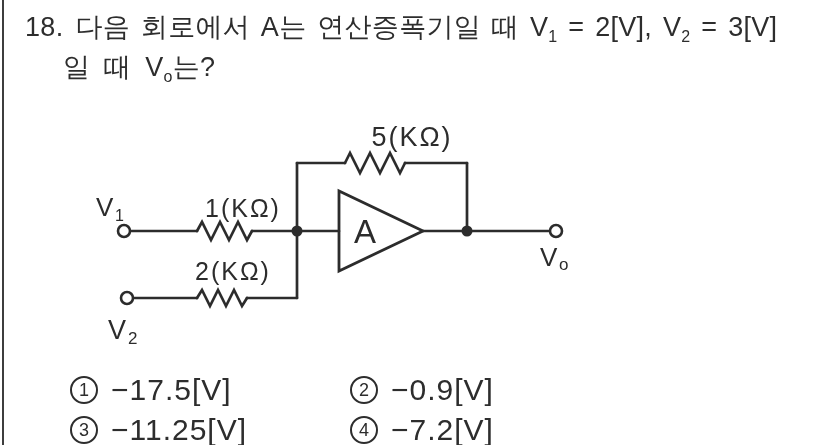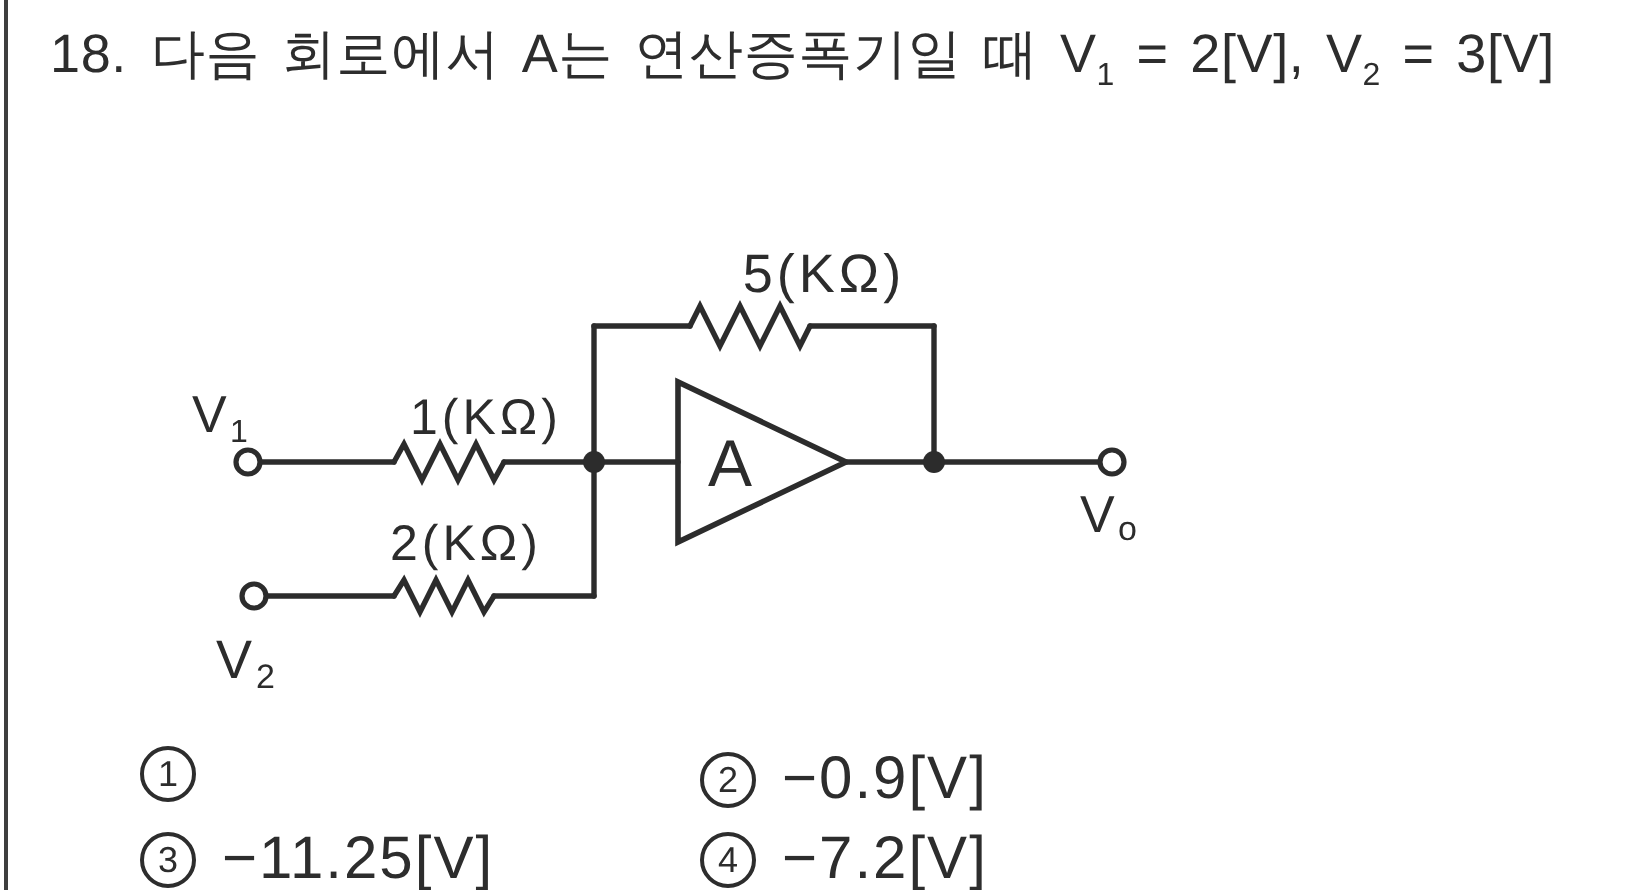--- a/index.html
+++ b/index.html
@@ -92,20 +92,23 @@
 </head>
 <body>
 
 <div class="page">
 
   <div class="border-left"></div>
 
   <div class="q-line1">
     <span class="q-num">18.</span><span>다음 회로에서 A는 연산증폭기일 때 V</span><sub class="qsub">1</sub><span> = 2[V], V</span><sub class="qsub">2</sub><span> = 3[V]</span>
   </div>
+  <div class="q-line2">
+    <span>일 때 V</span><sub class="qsub">o</sub><span>는?</span>
+  </div>
 
   <svg class="circuit-svg" viewBox="60 100 540 250">
 
     <circle class="term" cx="124" cy="231" r="6"></circle>
     <line class="wire" x1="131" y1="231" x2="197" y2="231"></line>
     <path class="wire" d="M197 231 l5 -9 l9 18 l9 -18 l9 18 l9 -18 l9 18 l5 -9"></path>
     <line class="wire" x1="252" y1="231" x2="339" y2="231"></line>
 
     <circle class="term" cx="127" cy="298" r="6"></circle>
     <line class="wire" x1="134" y1="298" x2="197" y2="298"></line>
@@ -136,20 +139,21 @@
     <text class="clabel" x="540" y="266" font-size="26" letter-spacing="0">V</text>
     <text class="clabel" x="559" y="270" font-size="17" letter-spacing="0">o</text>
 
     <text class="clabel" x="243" y="217" font-size="25" text-anchor="middle">1(KΩ)</text>
     <text class="clabel" x="233" y="280" font-size="25" text-anchor="middle">2(KΩ)</text>
     <text class="clabel" x="412" y="146" font-size="27" text-anchor="middle">5(KΩ)</text>
   </svg>
 
   <div class="ans ans-1">
     <span class="circ">1</span>
+    <span>−17.5[V]</span>
   </div>
   <div class="ans ans-2">
     <span class="circ">2</span>
     <span>−0.9[V]</span>
   </div>
   <div class="ans ans-3">
     <span class="circ">3</span>
     <span>−11.25[V]</span>
   </div>
   <div class="ans ans-4">

